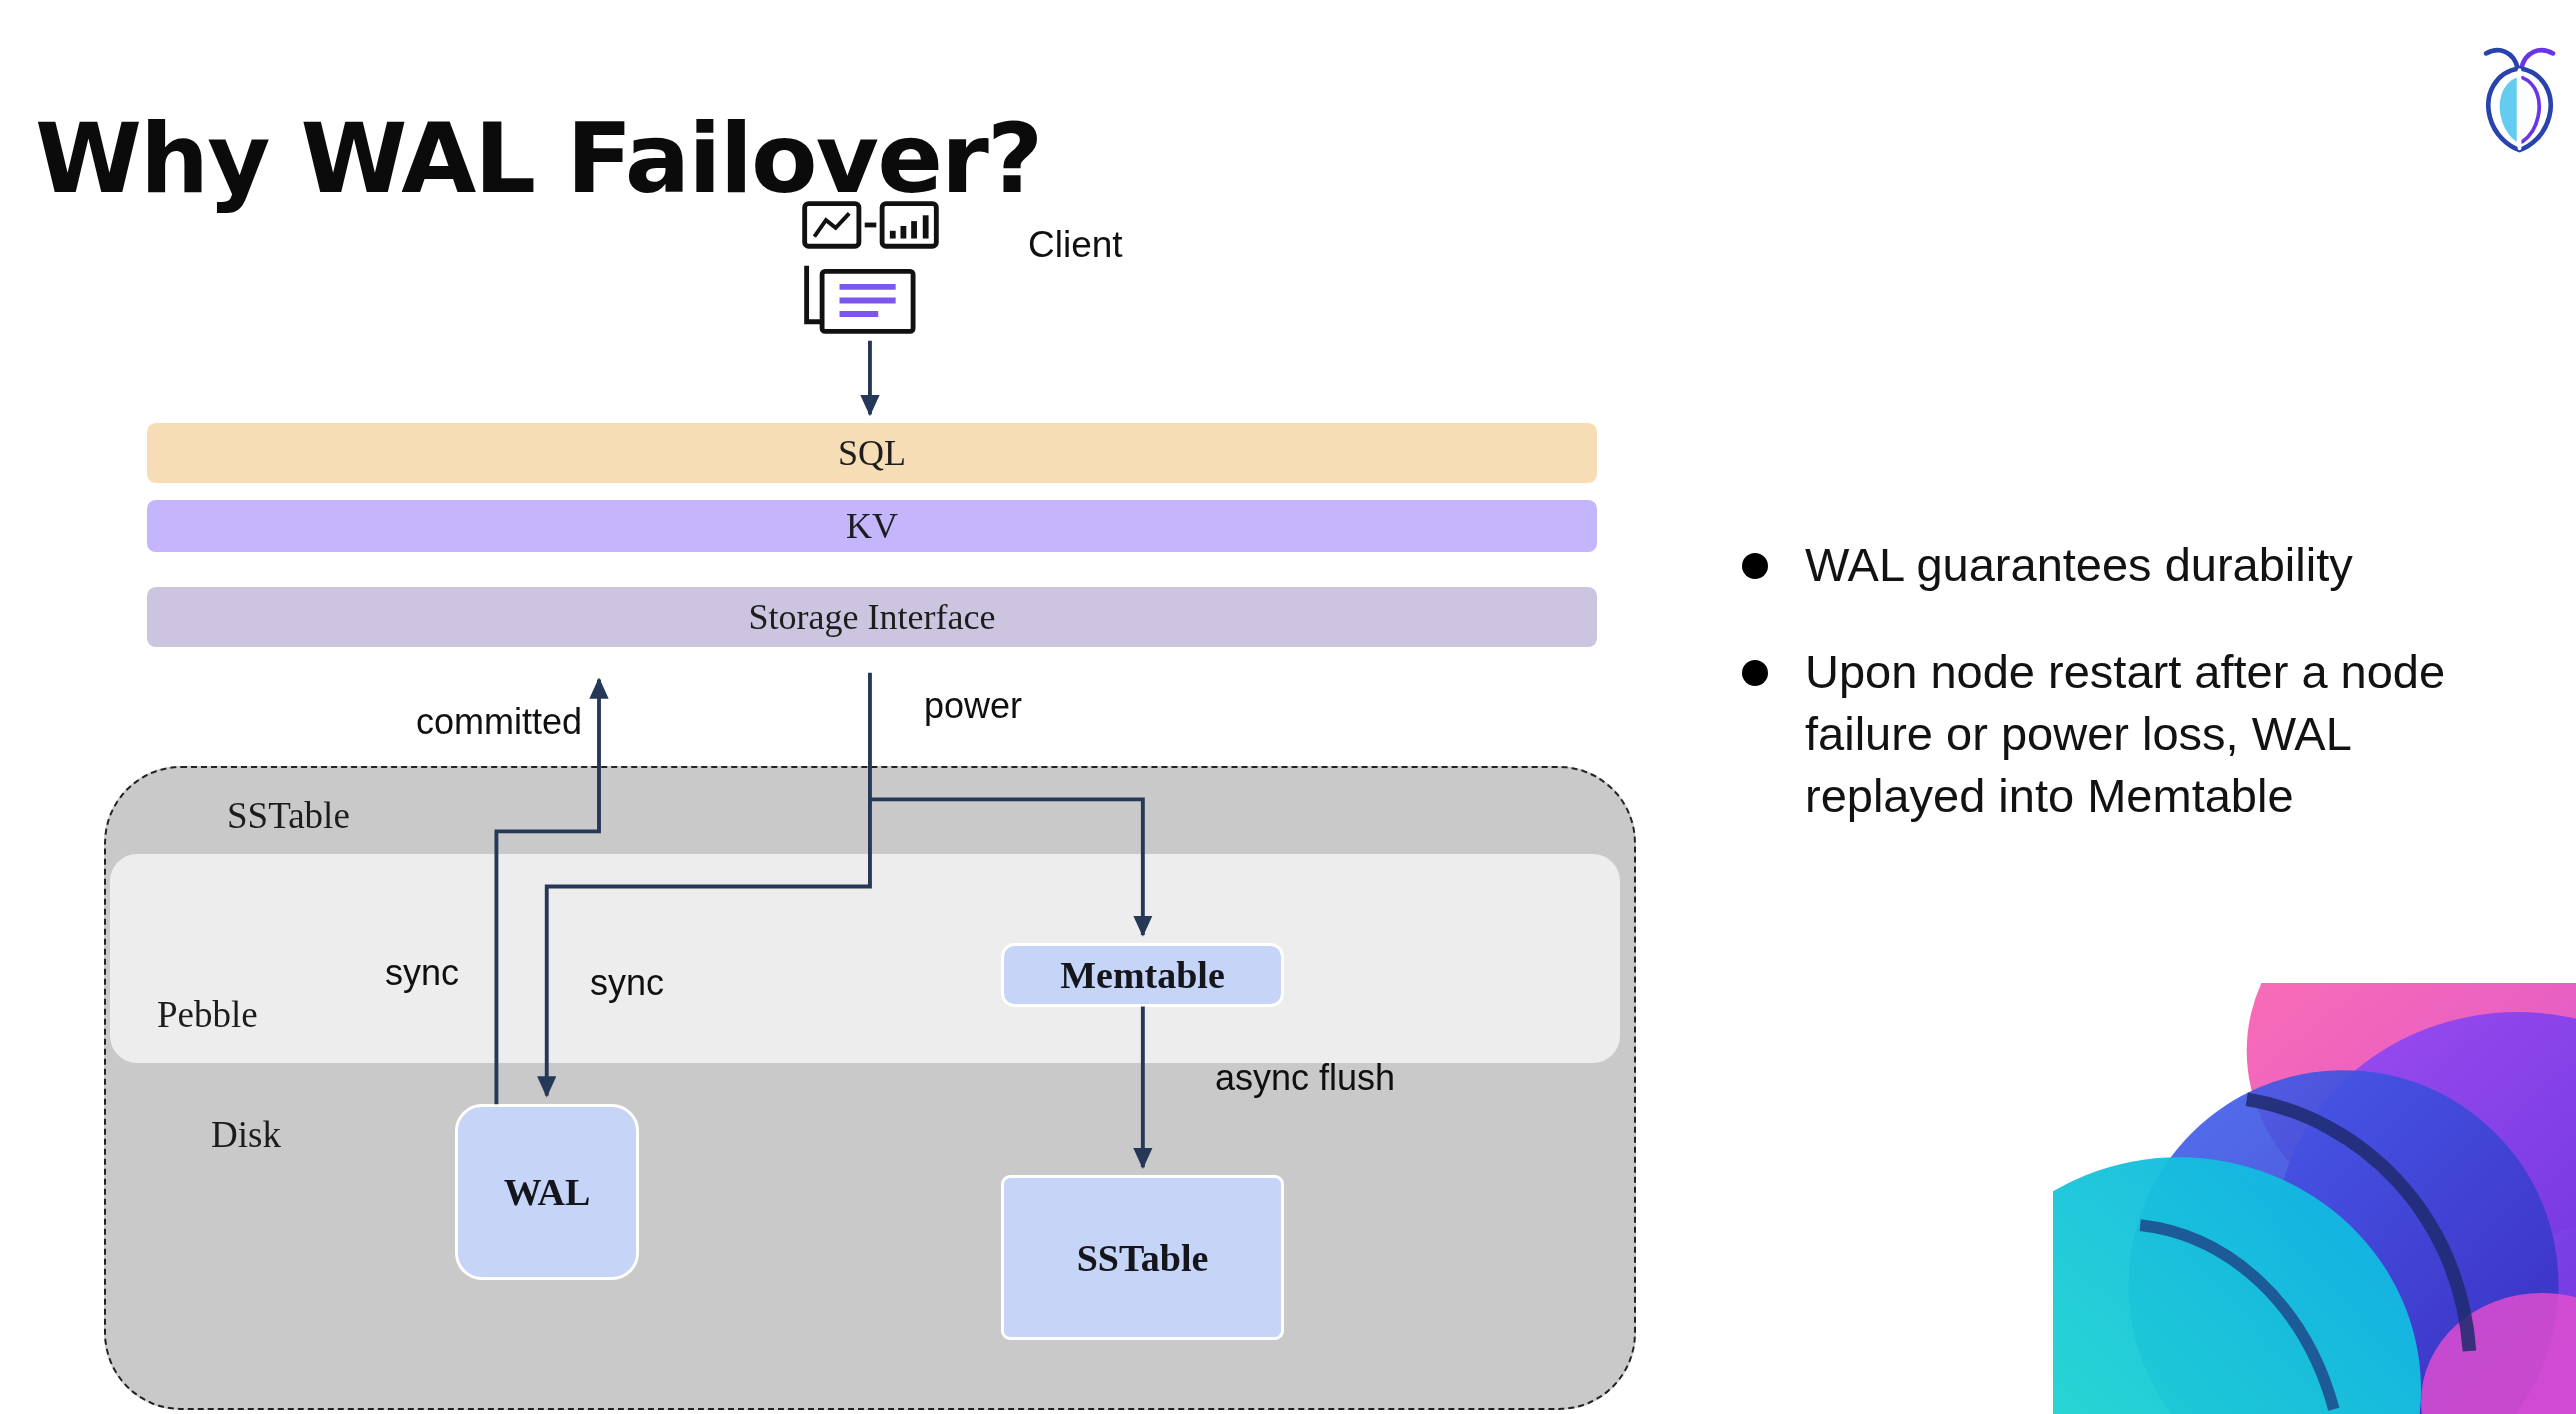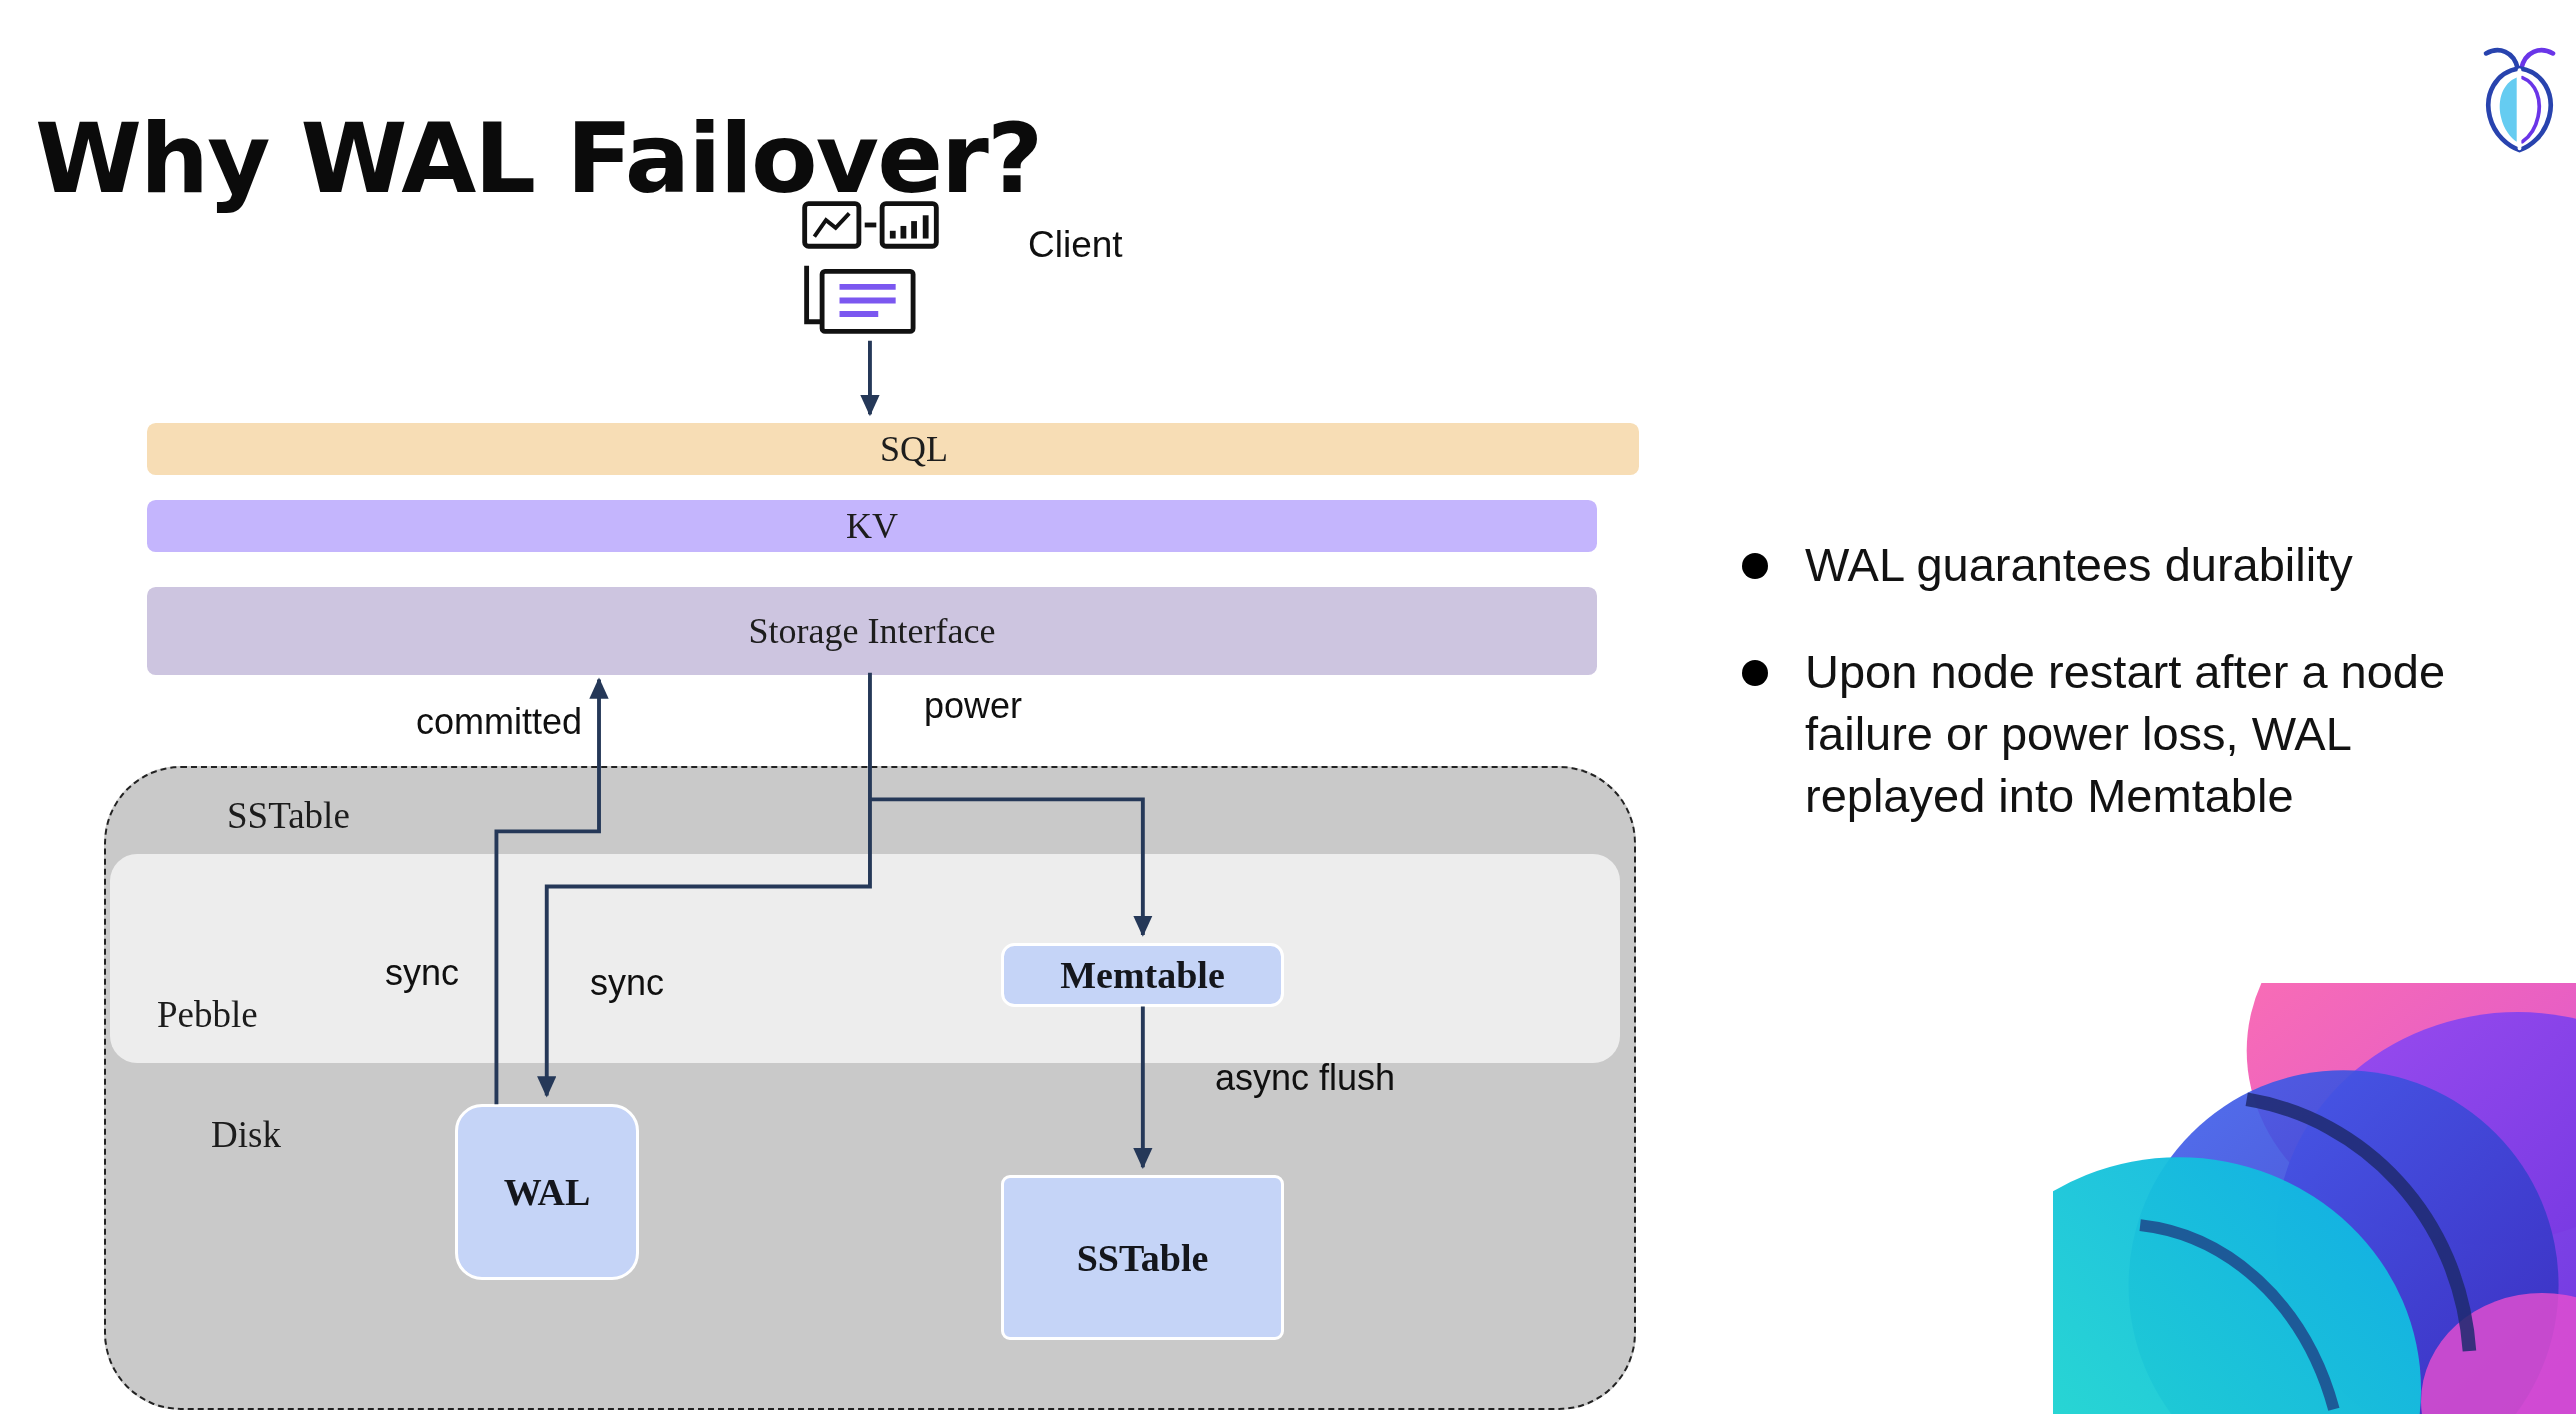--- a/index.html
+++ b/index.html
@@ -15,23 +15,23 @@
     font-size:97px; font-weight:700; letter-spacing:-1.9px; color:#0b0b0b;
   }
 
   
   .layer-bar {
     position:absolute; left:147px; width:1450px;
     display:flex; align-items:center; justify-content:center;
     border-radius:8.7px;
     font-family:"Liberation Serif", serif; font-size:36px; color:#1d1d1d;
   }
-  .bar-sql     { top:423px; height:52px; background:#f7ddb5;padding-left:42px; }
+  .bar-sql     { top:423px; height:60px; background:#f7ddb5; }
   .bar-kv      { top:500px; height:52px; background:#c4b5fd; }
-  .bar-storage { top:587px; height:88px; background:#cdc5e0; }
+  .bar-storage { top:587px; height:60px; background:#cdc5e0; }
 
   
   .pebble {
     position:absolute; left:104px; top:766px; width:1532px; height:644px;
     background:#c9c9c9; border:2.9px dashed #222; border-radius:77px;
     box-sizing:border-box;
   }
   .memory-band {
     position:absolute; left:110px; top:854px; width:1510px; height:209px;
     background:#ededed; border-radius:27px;

